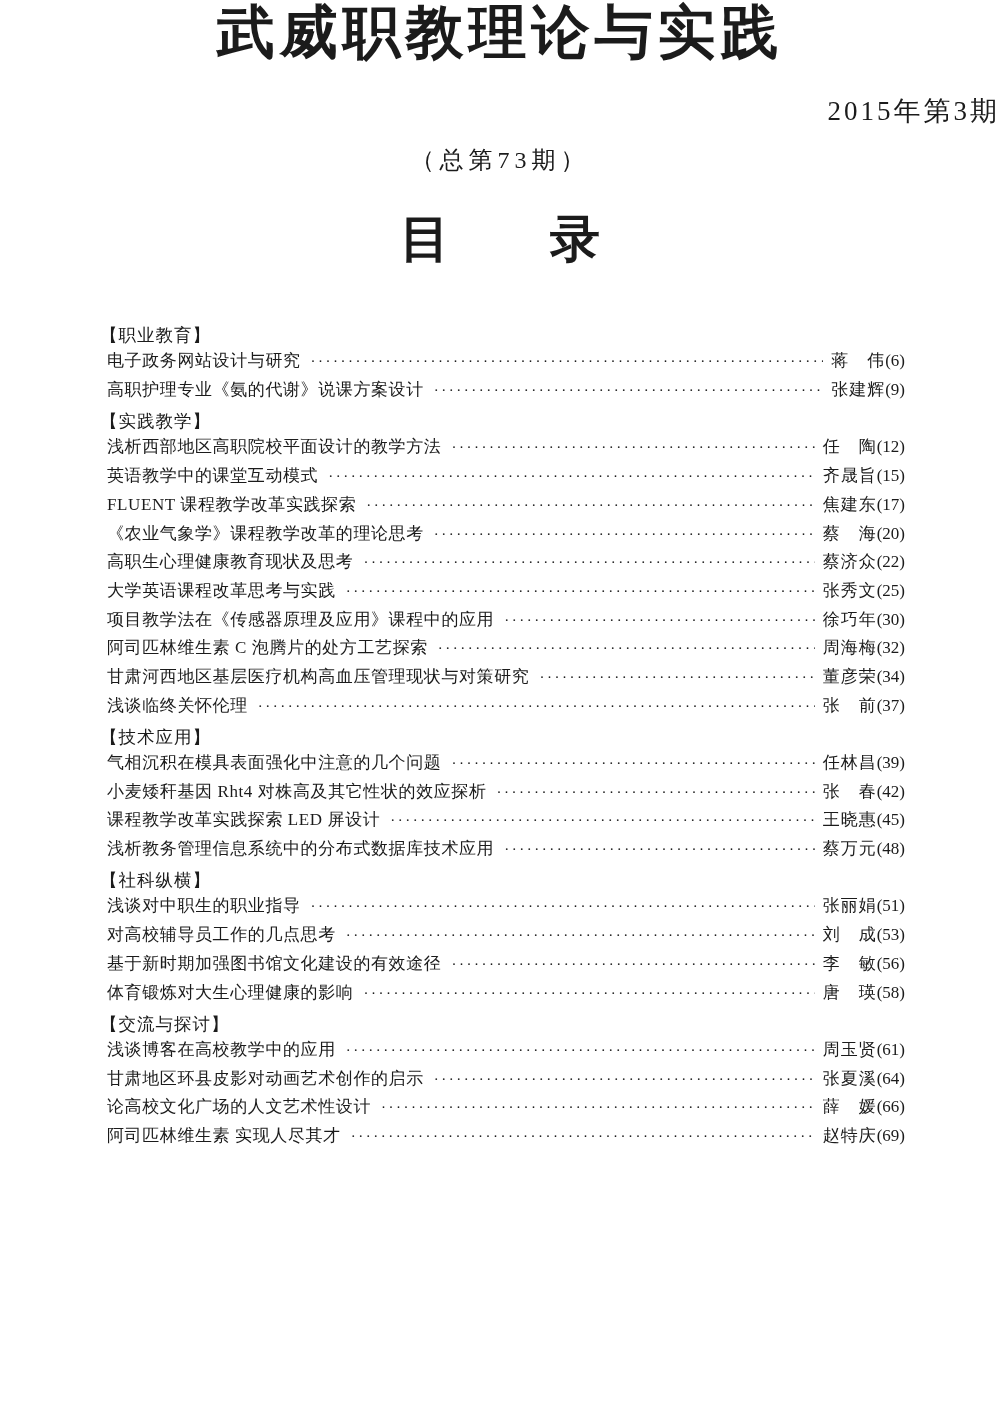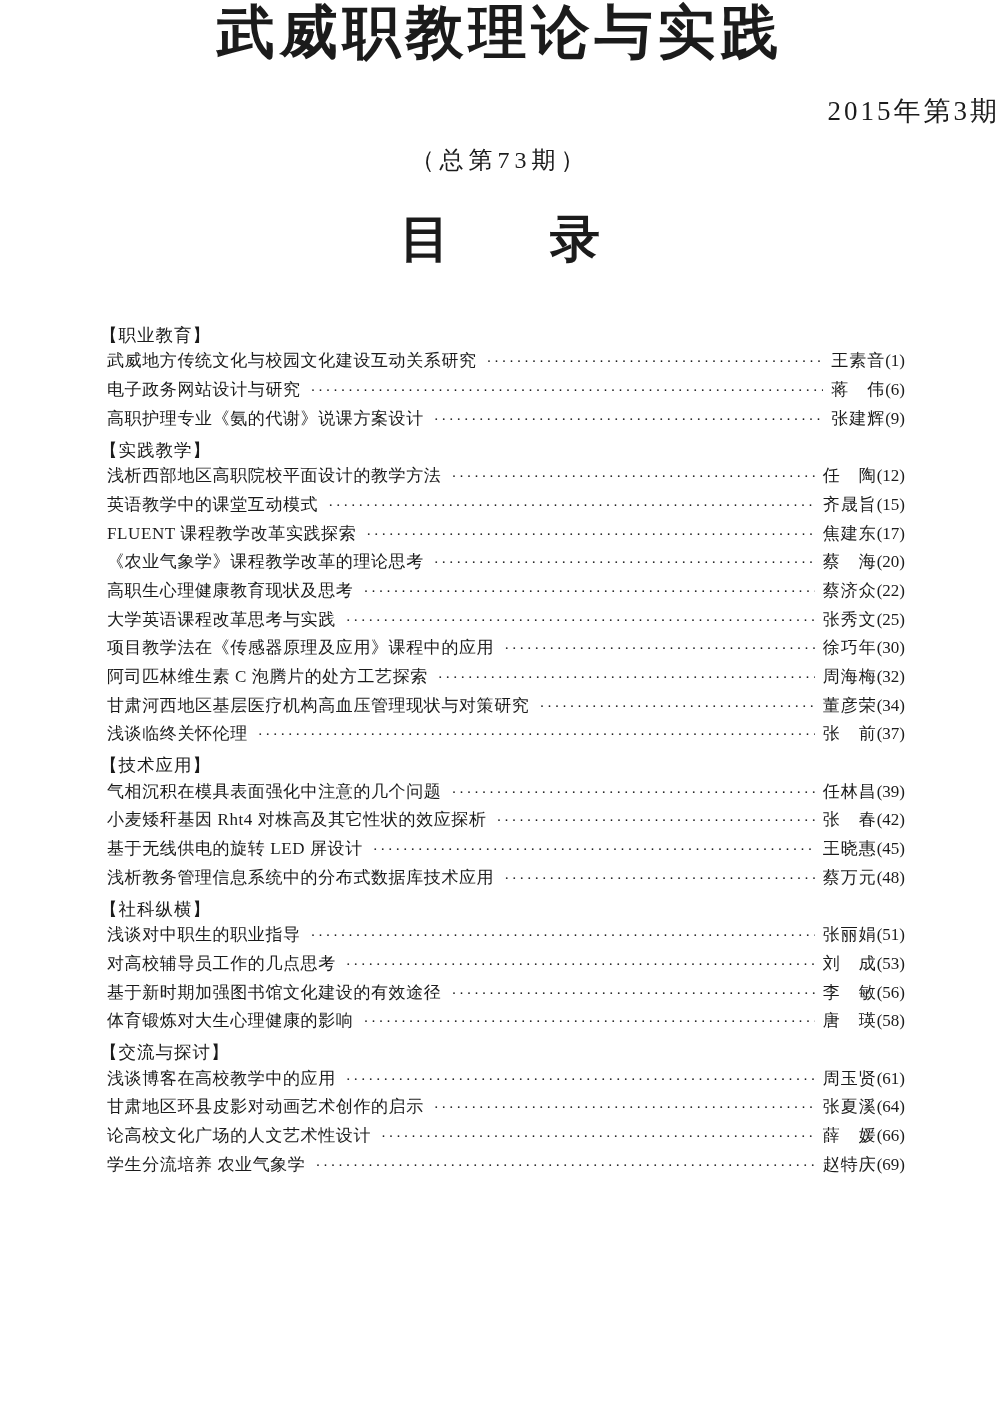--- a/index.html
+++ b/index.html
@@ -88,26 +88,20 @@
 
 <div class="journal-title">武威职教理论与实践</div>
 <div class="issue-line">2015年第3期</div>
 <div class="volume-line">（总第73期）</div>
 <div class="toc-title">目　　录</div>
 
 <div class="toc-list">
   <div class="toc-section">
     <div class="section-label">【职业教育】</div>
 
-  <div class="entry">
-    <span class="entry-title">武威地方传统文化与校园文化建设互动关系研究</span>
-    <span class="leader"></span>
-    <span class="entry-author">王素音</span>
-    <span class="entry-page">(1)</span>
-  </div>
 
   <div class="entry">
     <span class="entry-title">电子政务网站设计与研究</span>
     <span class="leader"></span>
     <span class="entry-author">蒋　伟</span>
     <span class="entry-page">(6)</span>
   </div>
 
   <div class="entry">
     <span class="entry-title">高职护理专业《氨的代谢》说课方案设计</span>
@@ -202,21 +196,21 @@
   </div>
 
   <div class="entry">
     <span class="entry-title">小麦矮秆基因 Rht4 对株高及其它性状的效应探析</span>
     <span class="leader"></span>
     <span class="entry-author">张　春</span>
     <span class="entry-page">(42)</span>
   </div>
 
   <div class="entry">
-    <span class="entry-title">基于无线供电的旋转 LED 屏设计</span>
+    <span class="entry-title">课程教学改革实践探索 LED 屏设计</span>
     <span class="leader"></span>
     <span class="entry-author">王晓惠</span>
     <span class="entry-page">(45)</span>
   </div>
 
   <div class="entry">
     <span class="entry-title">浅析教务管理信息系统中的分布式数据库技术应用</span>
     <span class="leader"></span>
     <span class="entry-author">蔡万元</span>
     <span class="entry-page">(48)</span>
@@ -273,19 +267,19 @@
   </div>
 
   <div class="entry">
     <span class="entry-title">论高校文化广场的人文艺术性设计</span>
     <span class="leader"></span>
     <span class="entry-author">薛　媛</span>
     <span class="entry-page">(66)</span>
   </div>
 
   <div class="entry">
-    <span class="entry-title">学生分流培养 农业气象学</span>
+    <span class="entry-title">阿司匹林维生素 实现人尽其才</span>
     <span class="leader"></span>
     <span class="entry-author">赵特庆</span>
     <span class="entry-page">(69)</span>
   </div>
 </div>
 </div>
 
 </body></html>

